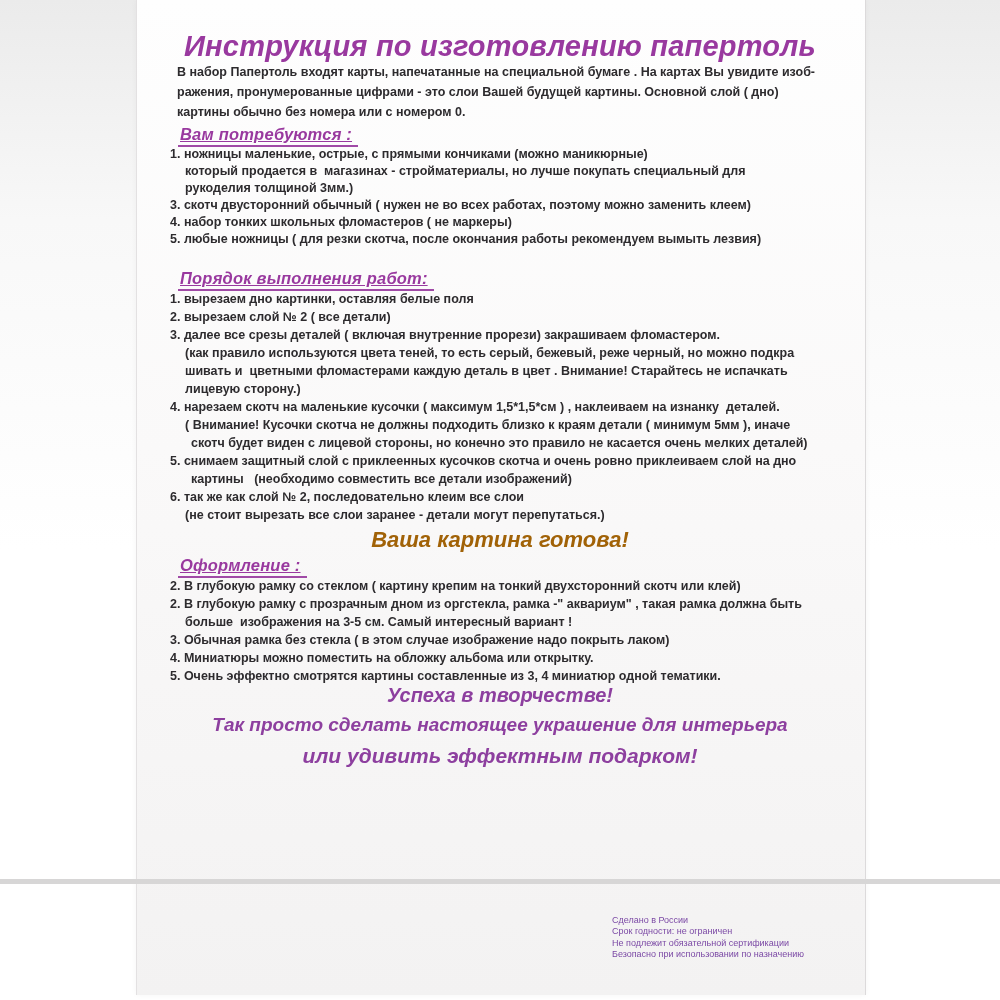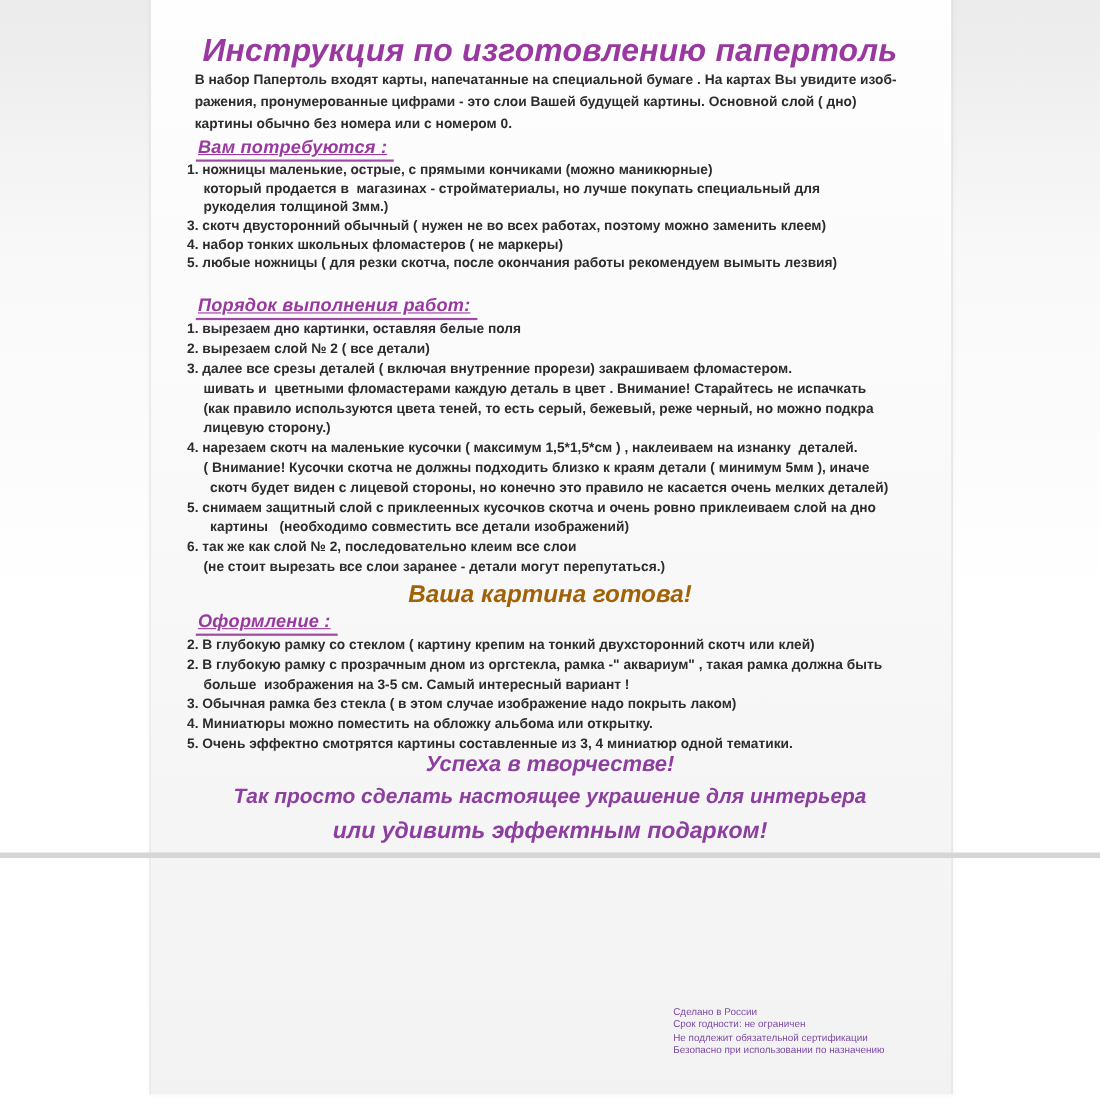--- a/index.html
+++ b/index.html
@@ -1,21 +1,21 @@
 <!DOCTYPE html>
 <html><head>
 <meta charset="utf-8">
 <style>
   html,body{margin:0;padding:0;}
   body{
     width:1000px;height:1000px;overflow:hidden;
     background:linear-gradient(180deg,#ebebeb 0%,#f8f8f8 22%,#ffffff 55%);
     font-family:"Liberation Sans","DejaVu Sans",sans-serif;
   }
-  #page{position:relative;width:1000px;height:780px;}
+  #page{position:relative;width:1000px;height:884px;}
   #paper{
     position:absolute;left:136px;top:0;width:728px;height:995px;
     background:linear-gradient(180deg,#fefefe 0%,#faf9f9 45%,#f3f2f2 100%);
     border-left:1px solid #e3e1e2;border-right:1px solid #dcdadb;
     box-shadow:0 0 6px rgba(0,0,0,0.04);
   }
   #table-edge{
     position:absolute;left:0;bottom:0;width:1000px;height:5px;
     background:#d7d6d6;
   }
@@ -86,22 +86,22 @@
     <div class="line">5. любые ножницы ( для резки скотча, после окончания работы рекомендуем вымыть лезвия)</div>
   </div>
 
   <div id="order-h" class="abs sec-heading">
     <span class="u">Порядок выполнения работ:</span>
   </div>
   <div id="order-l" class="abs body-text">
     <div class="line">1. вырезаем дно картинки, оставляя белые поля</div>
     <div class="line">2. вырезаем слой № 2 ( все детали)</div>
     <div class="line">3. далее все срезы деталей ( включая внутренние прорези) закрашиваем фломастером.</div>
+    <div class="line c1">(как правило используются цвета теней, то есть серый, бежевый, реже черный, но можно подкра</div>
     <div class="line c1">шивать и  цветными фломастерами каждую деталь в цвет . Внимание! Старайтесь не испачкать</div>
-    <div class="line c1">(как правило используются цвета теней, то есть серый, бежевый, реже черный, но можно подкра</div>
     <div class="line c1">лицевую сторону.)</div>
     <div class="line">4. нарезаем скотч на маленькие кусочки ( максимум 1,5*1,5*см ) , наклеиваем на изнанку  деталей.</div>
     <div class="line c1">( Внимание! Кусочки скотча не должны подходить близко к краям детали ( минимум 5мм ), иначе</div>
     <div class="line c2">скотч будет виден с лицевой стороны, но конечно это правило не касается очень мелких деталей)</div>
     <div class="line">5. снимаем защитный слой с приклеенных кусочков скотча и очень ровно приклеиваем слой на дно</div>
     <div class="line c2">картины   (необходимо совместить все детали изображений)</div>
     <div class="line">6. так же как слой № 2, последовательно клеим все слои</div>
     <div class="line c1">(не стоит вырезать все слои заранее - детали могут перепутаться.)</div>
   </div>
 

